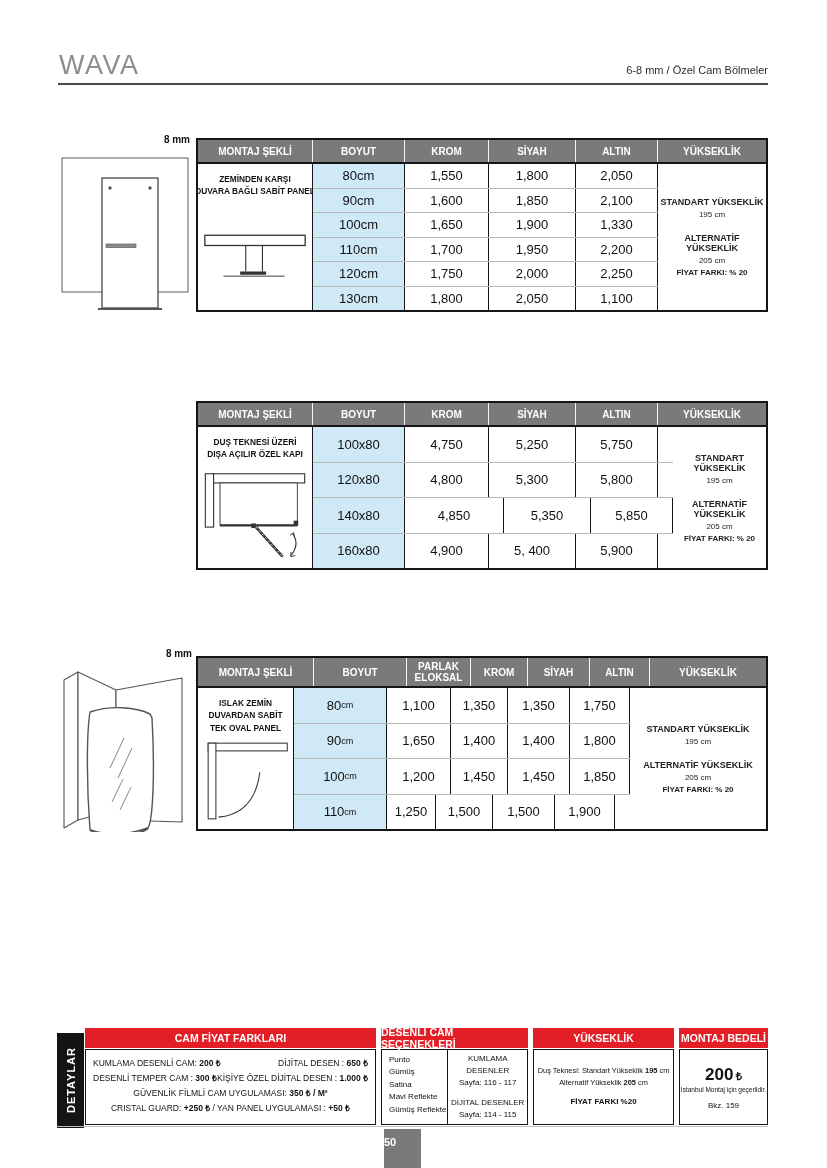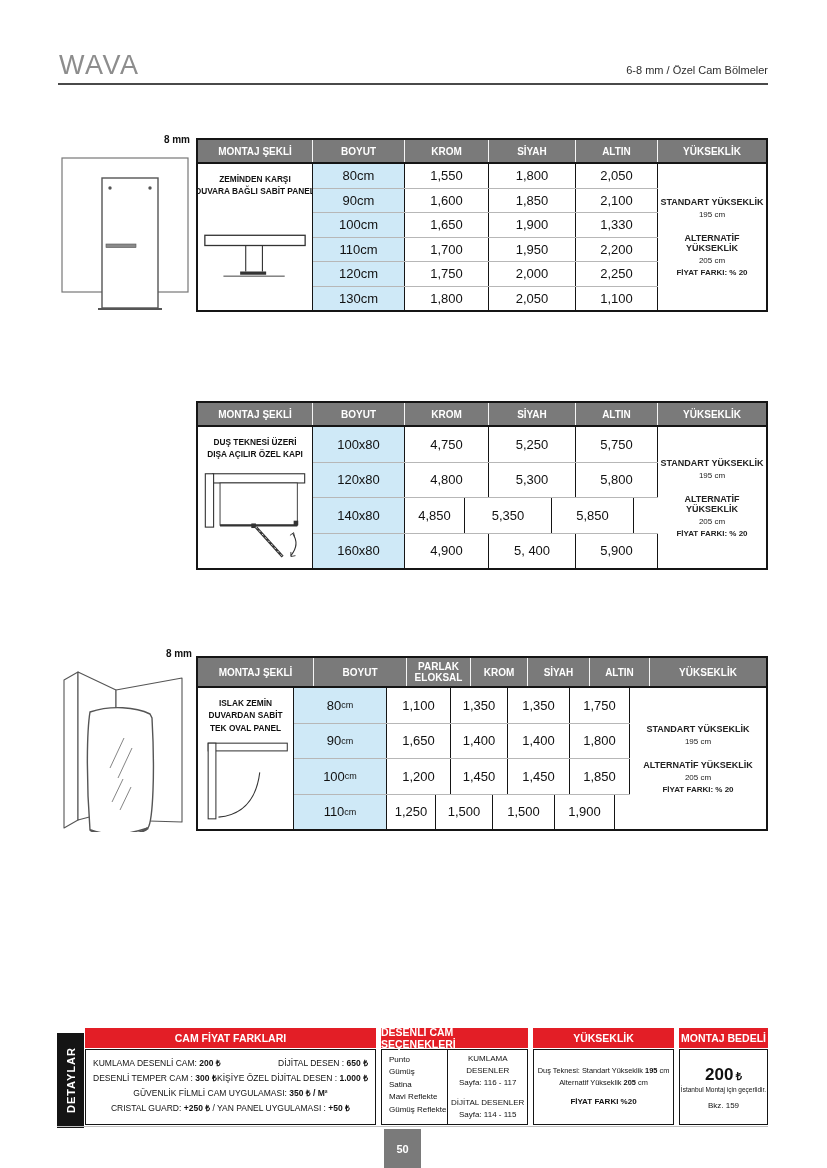--- a/index.html
+++ b/index.html
@@ -61,21 +61,21 @@
   .yukbody{display:flex;flex-direction:column;align-items:center;justify-content:center;font-size:7.4px;line-height:1.6;}
   .yline{white-space:nowrap;}
   .yfd{font-weight:700;margin-top:8px;font-size:8px;}
   .mb{display:flex;flex-direction:column;align-items:center;justify-content:center;text-align:center;}
   .mbprice .big{font-size:17px;font-weight:700;}
   .mbprice .cur{font-size:11px;font-weight:700;}
   .mbnote{font-size:6.5px;margin-top:1px;white-space:nowrap;}
   .mbref{font-size:8px;margin-top:8px;}
   .bottomline{position:absolute;left:57px;right:59px;top:1126px;height:1px;background:#c0c0c0;}
   .pageno{position:absolute;left:384px;top:1129px;width:37px;height:39px;background:#7a7a7a;color:#fff;
-          font-weight:700;font-size:11px;text-align:center;padding-top:14px;box-sizing:border-box;}
+          font-weight:700;font-size:11px;padding-top:7px;box-sizing:border-box;}
 </style>
 </head>
 <body>
 
 <div class="sheet">
 
   <div class="brand">WAVA</div>
   <div class="cat">6-8 mm / Özel Cam Bölmeler</div>
   <div class="rule"></div>
 
@@ -222,21 +222,21 @@
             <div class="cell price" style="width: 82px;">5,750</div>
           </div>
           <div class="row" style="height: 34.5px;">
             <div class="cell boyut" style="width: 92px;">120x80</div>
             <div class="cell price" style="width: 84px;">4,800</div>
             <div class="cell price" style="width: 87px;">5,300</div>
             <div class="cell price" style="width: 82px;">5,800</div>
           </div>
           <div class="row" style="height: 34.5px;">
             <div class="cell boyut" style="width: 92px;">140x80</div>
-            <div class="cell price" style="width: 60px;">4,850</div>
+            <div class="cell price" style="width: 99px;">4,850</div>
             <div class="cell price" style="width: 87px;">5,350</div>
             <div class="cell price" style="width: 82px;">5,850</div>
           </div>
           <div class="row" style="height: 34.5px;">
             <div class="cell boyut" style="width: 92px;">160x80</div>
             <div class="cell price" style="width: 84px;">4,900</div>
             <div class="cell price" style="width: 87px;">5, 400</div>
             <div class="cell price" style="width: 82px;">5,900</div>
           </div>
         </div>

